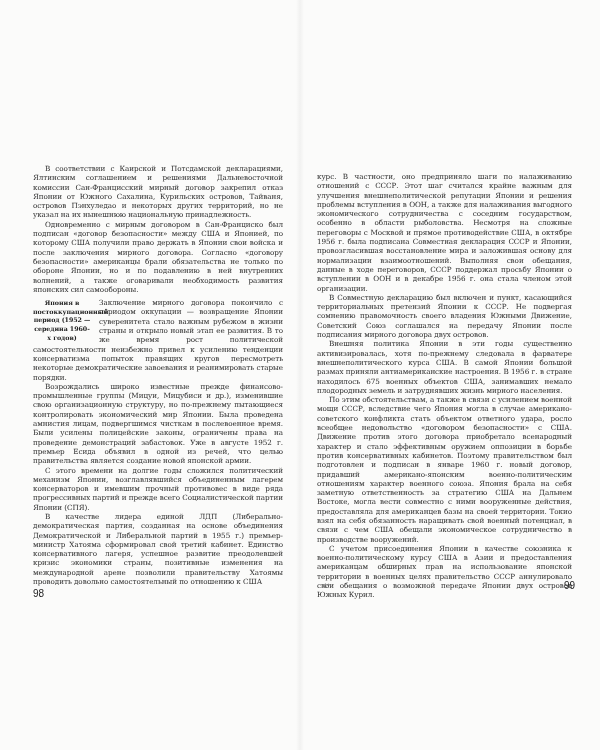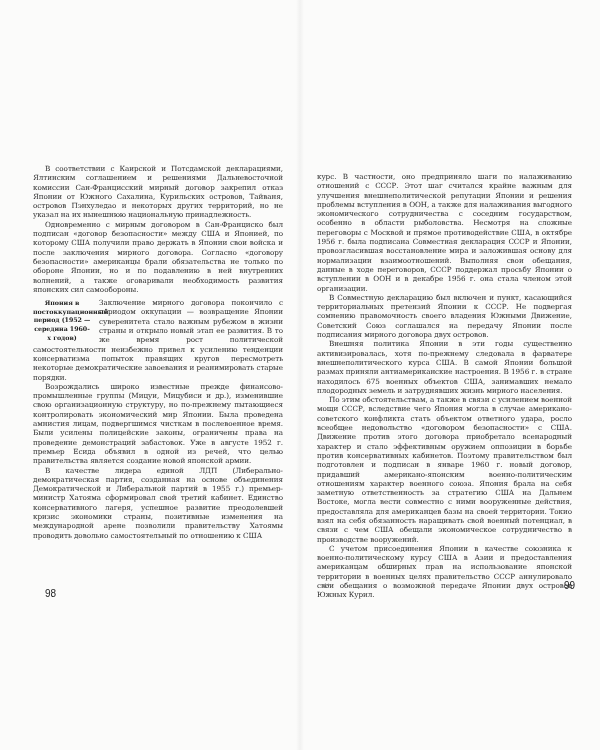--- a/index.html
+++ b/index.html
@@ -29,21 +29,21 @@
   .sidenote-wrap { margin-top: 4px; }
   .sidenote {
     float: left; width: 58px; margin: 1px 8px 2px 0;
     font-weight: bold; font-size: 6.3px; line-height: 8.6px;
     text-align: center; color: #222;
   }
   .folio {
     position: absolute; font-size: 10px; color: #222;
     font-family: Liberation Sans, sans-serif;
   }
-  .folio-left { left: 45px; top: 588px; }
+  .folio-left { left: 33px; top: 588px; }
   .folio-right { left: 564px; top: 580px; }
   .signature { position: absolute; left: 323px; top: 582px; font-size: 6px; color: #555; }
   .gutter {
     position: absolute; left: 296px; top: 0; width: 8px; height: 750px;
     background: linear-gradient(to right, rgba(0,0,0,0) 0%, rgba(0,0,0,0.04) 50%, rgba(0,0,0,0) 100%);
   }
 </style>
 </head>
 <body>
 
@@ -51,20 +51,21 @@
 
   <div class="page page-left">
     <div class="text-block">
       <p>В соответствии с Каирской и Потсдамской декларациями, Ялтинским соглашением и решениями Дальневосточной комиссии Сан-Францисский мирный договор закрепил отказ Японии от Южного Сахалина, Курильских островов, Тайваня, островов Пэнхуледао и некоторых других территорий, но не указал на их нынешнюю национальную принадлежность.</p>
       <p>Одновременно с мирным договором в Сан-Франциско был подписан «договор безопасности» между США и Японией, по которому США получили право держать в Японии свои войска и после заключения мирного договора. Согласно «договору безопасности» американцы брали обязательства не только по обороне Японии, но и по подавлению в ней внутренних волнений, а также оговаривали необходимость развития японских сил самообороны.</p>
       <div class="sidenote-wrap">
         <div class="sidenote">Япония в постоккупационный период (1952 — середина 1960-х годов)</div>
         <p class="noindent">Заключение мирного договора покончило с периодом оккупации — возвращение Японии суверенитета стало важным рубежом в жизни страны и открыло новый этап ее развития. В то же время рост политической самостоятельности неизбежно привел к усилению тенденции консерватизма попыток правящих кругов пересмотреть некоторые демократические завоевания и реанимировать старые порядки.</p>
       </div>
       <p>Возрождались широко известные прежде финансово-промышленные группы (Мицуи, Мицубиси и др.), изменившие свою организационную структуру, но по-прежнему пытающиеся контролировать экономический мир Японии. Была проведена амнистия лицам, подвергшимся чисткам в послевоенное время. Были усилены полицейские законы, ограничены права на проведение демонстраций забастовок. Уже в августе 1952 г. премьер Есида объявил в одной из речей, что целью правительства является создание новой японской армии.</p>
+      <p>С этого времени на долгие годы сложился политический механизм Японии, возглавлявшийся объединенным лагерем консерваторов и имевшим прочный противовес в виде ряда прогрессивных партий и прежде всего Социалистической партии Японии (СПЯ).</p>
       <p>В качестве лидера единой ЛДП (Либерально-демократическая партия, созданная на основе объединения Демократической и Либеральной партий в 1955 г.) премьер-министр Хатояма сформировал свой третий кабинет. Единство консервативного лагеря, успешное развитие преодолевшей кризис экономики страны, позитивные изменения на международной арене позволили правительству Хатоямы проводить довольно самостоятельный по отношению к США</p>
     </div>
     <div class="folio folio-left">98</div>
   </div>
 
   <div class="gutter"></div>
 
   <div class="page page-right">
     <div class="text-block">
       <p class="noindent">курс. В частности, оно предприняло шаги по налаживанию отношений с СССР. Этот шаг считался крайне важным для улучшения внешнеполитической репутации Японии и решения проблемы вступления в ООН, а также для налаживания выгодного экономического сотрудничества с соседним государством, особенно в области рыболовства. Несмотря на сложные переговоры с Москвой и прямое противодействие США, в октябре 1956 г. была подписана Совместная декларация СССР и Японии, провозгласившая восстановление мира и заложившая основу для нормализации взаимоотношений. Выполняя свои обещания, данные в ходе переговоров, СССР поддержал просьбу Японии о вступлении в ООН и в декабре 1956 г. она стала членом этой организации.</p>

